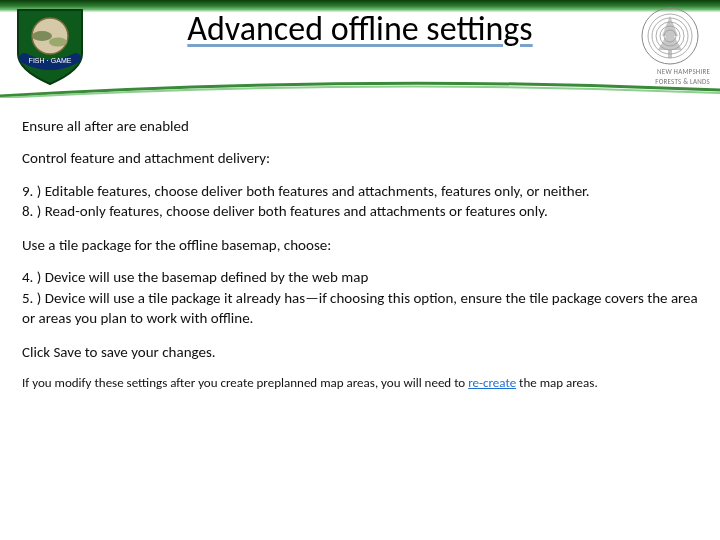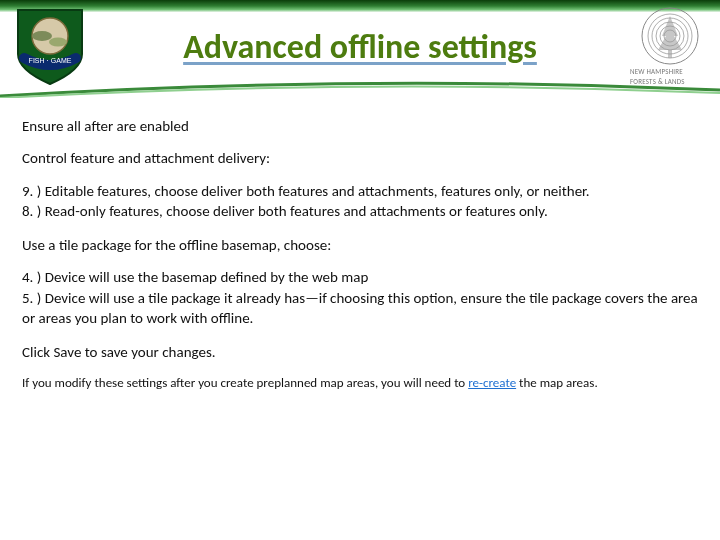--- a/index.html
+++ b/index.html
@@ -1,23 +1,23 @@
 <!DOCTYPE html>
 <html><head>
 <meta charset="utf-8">
 <style>
   * { box-sizing: border-box; margin: 0; padding: 0; }
   html, body { width: 720px; height: 540px; font-family: Calibri, Arial, sans-serif; background: #fff; }
   .header-bar { position: relative; height: 100px; }
   .green-line { position: absolute; top: 0; left: 0; right: 0; height: 12px; background: linear-gradient(to bottom, #0a3d0a 0%, #2e7d32 50%, #6fbf73 80%, #e8f5e9 100%); }
   .green-curve { position: absolute; top: 80px; left: 0; right: 0; height: 18px; }
   .green-curve svg { width: 720px; height: 18px; display: block; }
-  .title { position: absolute; top: 26px; left: 50%; transform: translateX(-50%); font-size: 34px; font-weight: 700; color: #4d7c0f; text-decoration: underline; text-decoration-color: #7ba2c8; text-underline-offset: 4px; white-space: nowrap; }
+  .title { position: absolute; top: 8px; left: 50%; transform: translateX(-50%); font-size: 34px; font-weight: 400; color: #000000; text-decoration: underline; text-decoration-color: #7ba2c8; text-underline-offset: 4px; white-space: nowrap; }
   .logo-left { position: absolute; top: 6px; left: 14px; width: 72px; height: 80px; }
-  .logo-right { position: absolute; top: 6px; right: 10px; width: 80px; text-align: left; }
+  .logo-right { position: absolute; top: 6px; right: 10px; width: 80px; text-align: right; }
   .logo-right .seal { width: 60px; height: 60px; margin: 0 auto; }
   .logo-right .txt { font-size: 7px; color: #777; line-height: 1.1; margin-top: 2px; letter-spacing: 0.2px; }
   .content { padding: 16px 22px 10px 22px; font-size: 15px; color: #111; line-height: 1.35; }
   .content p { margin-bottom: 12px; }
   .content p.tight { margin-bottom: 0; }
   .content p.group-end { margin-bottom: 14px; }
   .footnote { font-size: 13px; color: #111; }
   .link { color: #1f6fd1; text-decoration: underline; }
 </style>
 </head>

